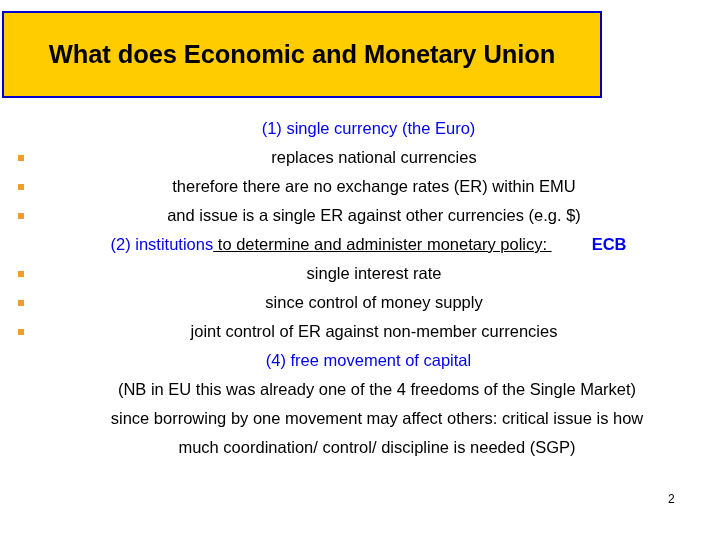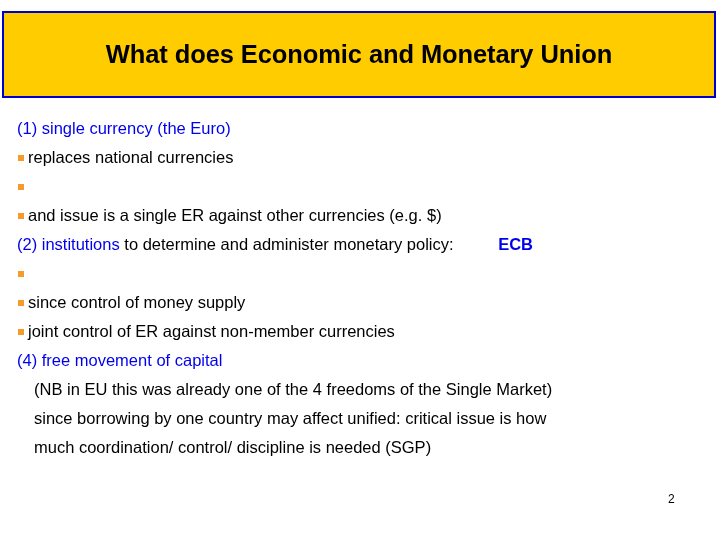--- a/index.html
+++ b/index.html
@@ -18,21 +18,21 @@
     width: 720px;
     height: 540px;
     background: #ffffff;
   }
 
   
   .title-box {
     position: absolute;
     left: 2px;
     top: 11px;
-    width: 714px;
+    width: 600px;
     height: 87px;
     background: #FFCC00;
     border: 2px solid #0000CC;
     box-sizing: border-box;
     display: flex;
     flex-direction: column;
     align-items: center;
     justify-content: center;
   }
   .title-line {
@@ -43,35 +43,37 @@
     letter-spacing: -0.1px;
     white-space: nowrap;
   }
 
   
   .body {
     position: absolute;
     left: 0;
     top: 114px;
     width: 720px;
+    text-align: center;
   }
   .row {
     position: relative;
     height: 29px;
     line-height: 29px;
     white-space: nowrap;
   }
 
   .heading {
     color: #0000EE;
     font-size: 16.5px;
     padding-left: 17px;
   }
   .heading .blk {
     color: #000000;
+    text-decoration: underline;
   }
   .heading .bold-blue {
     color: #0000EE;
     font-weight: bold;
     margin-left: 40px;
   }
 
   .bullet-row {
     font-size: 16.5px;
     color: #000000;
@@ -115,34 +117,36 @@
       <span>(1) single currency (the Euro)</span>
     </div>
 
     <div class="row bullet-row">
       <span class="bullet-sq"></span>
       <span>replaces national currencies</span>
     </div>
 
     <div class="row bullet-row">
       <span class="bullet-sq"></span>
+      <span>therefore there are no exchange rates (ER) within EMU</span>
     </div>
 
     <div class="row bullet-row">
       <span class="bullet-sq"></span>
       <span>and issue is a single ER against other currencies (e.g. $)</span>
     </div>
 
     <div class="row heading">
       <span>(2) institutions</span><span class="blk"> to determine and administer monetary policy: </span><span class="bold-blue">ECB</span>
     </div>
 
 
     <div class="row bullet-row">
       <span class="bullet-sq"></span>
+      <span>single interest rate</span>
     </div>
 
     <div class="row bullet-row">
       <span class="bullet-sq"></span>
       <span>since control of money supply</span>
     </div>
 
     <div class="row bullet-row">
       <span class="bullet-sq"></span>
       <span>joint control of ER against non-member currencies</span>
@@ -151,21 +155,21 @@
     <div class="row heading">
       <span>(4) free movement of capital</span>
     </div>
 
     <div class="row subtext">
       <span>(NB in EU this was already one of the 4 freedoms of the Single Market)</span>
     </div>
 
 
     <div class="row subtext">
-      <span>since borrowing by one country may affect unified: critical issue is how</span>
+      <span>since borrowing by one movement may affect others: critical issue is how</span>
     </div>
 
     <div class="row subtext">
       <span>much coordination/ control/ discipline is needed (SGP)</span>
     </div>
 
   </div>
 
   <div class="page-num">2</div>
 

